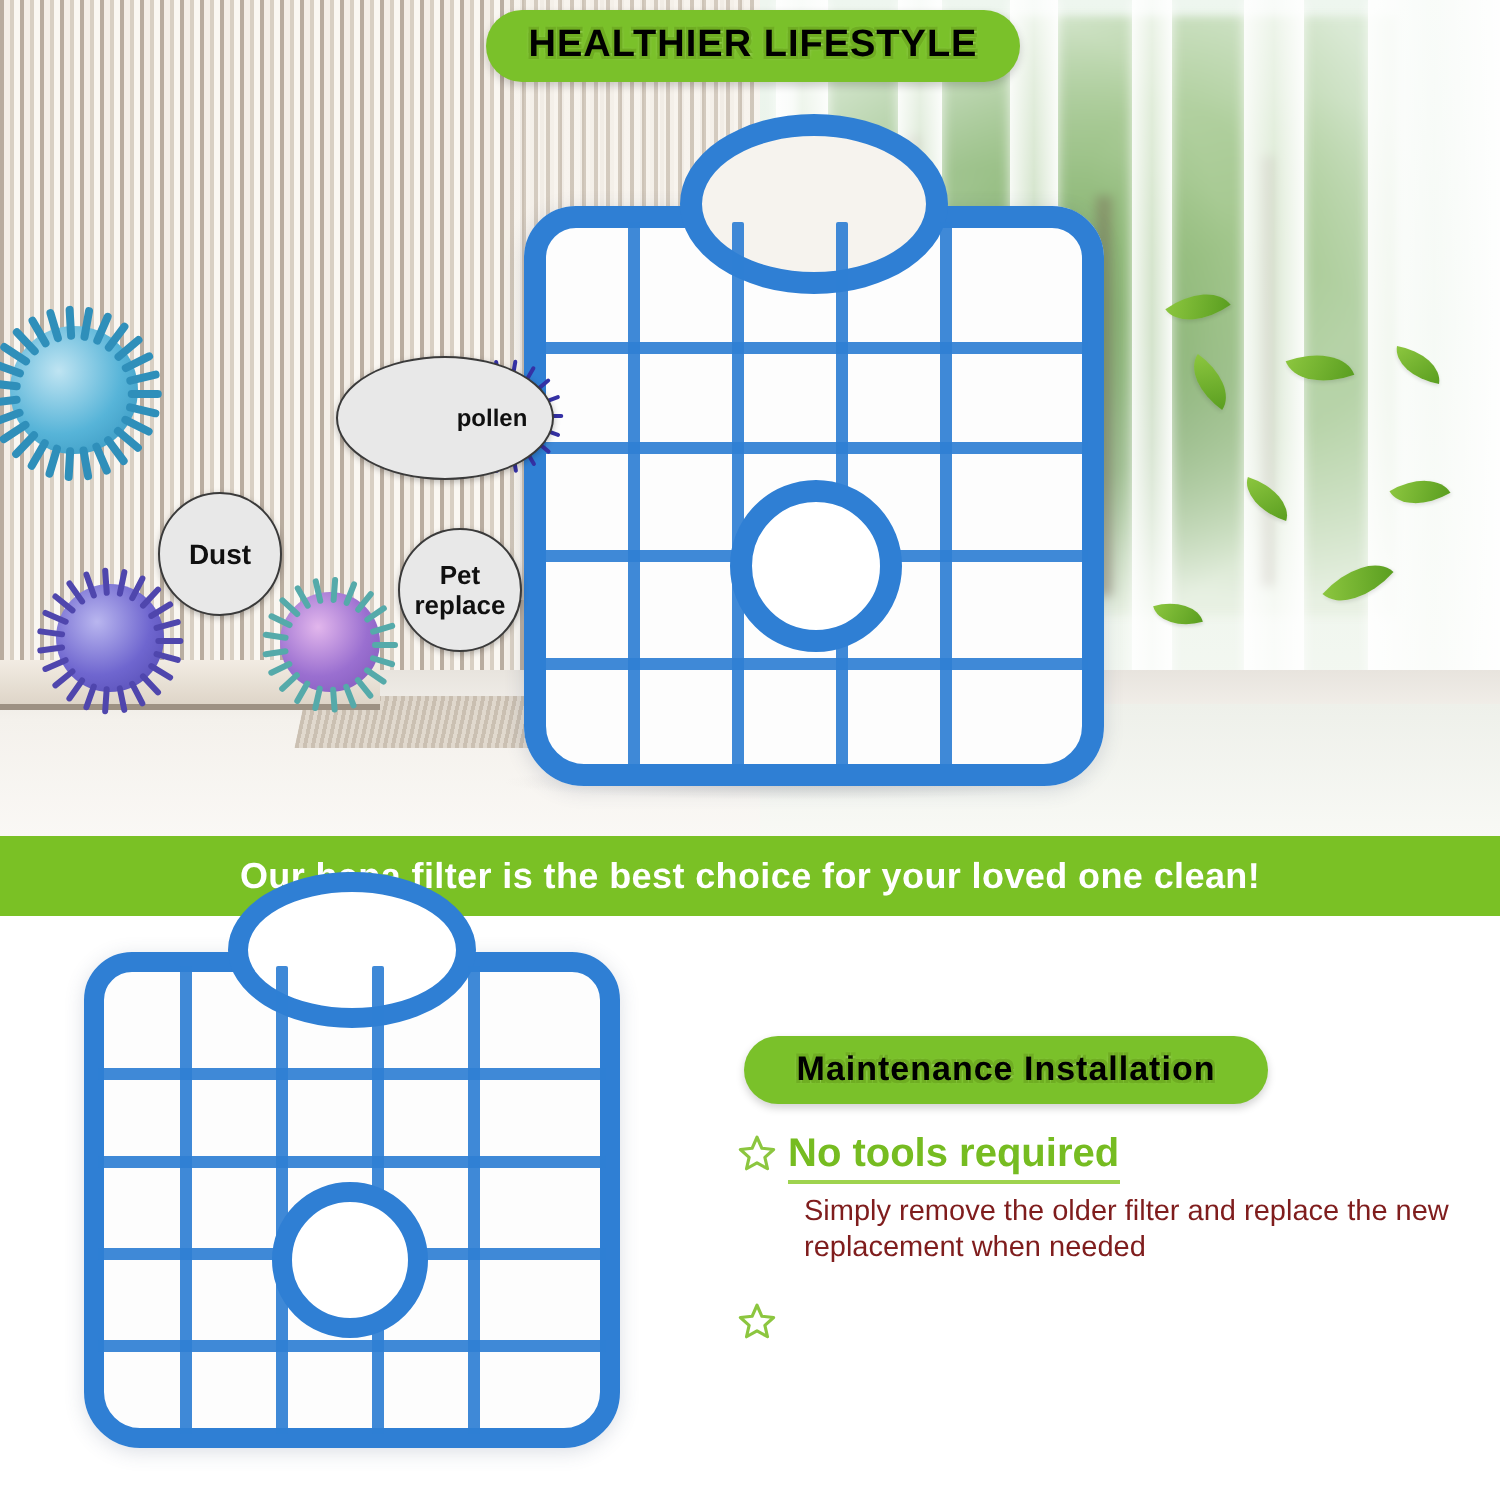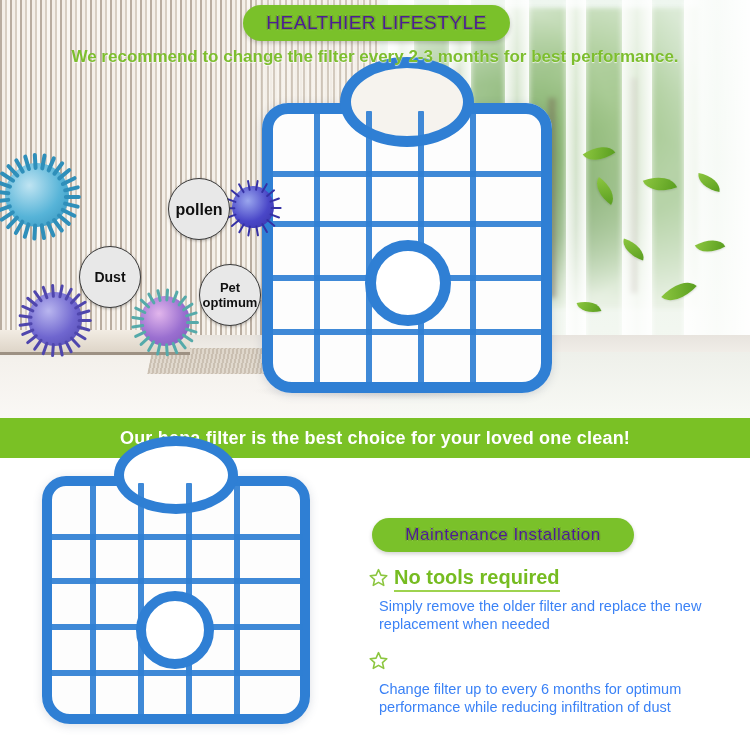--- a/index.html
+++ b/index.html
@@ -159,22 +159,22 @@
   .pill {
     position: absolute;
     display: flex;
     align-items: center;
     justify-content: center;
     background: #7ac12a;
     border-radius: 22px;
     box-shadow: 0 2px 4px rgba(0,0,0,.18);
   }
   .pill-text {
-    color: #4c1d95;
-    font-weight: normal;
+    color: #000000;
+    font-weight: bold;
     letter-spacing: .5px;
     text-shadow:
       -1.3px -1.3px 0 #6fae22, 1.3px -1.3px 0 #6fae22,
       -1.3px  1.3px 0 #6fae22, 1.3px  1.3px 0 #6fae22,
        0 0 2px rgba(255,255,255,.9);
   }
   #headline-pill { left: 243px; top: 5px; width: 267px; height: 36px; }
   #headline-pill .pill-text { font-size: 19px; }
 
   .subtitle {
@@ -248,22 +248,22 @@
   .feature-title {
     color: #76bc21;
     font-size: 20px;
     font-weight: bold;
     border-bottom: 2.5px solid #9ed34f;
     padding-bottom: 1px;
     line-height: 23px;
   }
   .feature-body {
     margin-top: 5px;
-    margin-left: 11px;
-    color: #3b82f6;
+    margin-left: 34px;
+    color: #7f1d1d;
     font-size: 14.5px;
     line-height: 18px;
   }
 
   
   .filter {
     position: absolute;
   }
   .filter .pad {
     position: absolute;
@@ -455,32 +455,31 @@
         <span class="spike" style="width: 13px; height: 2.75px; background: rgb(85, 170, 170); transform: rotate(274.286deg) translateX(21px);"></span>
         <span class="spike" style="width: 13px; height: 2.75px; background: rgb(85, 170, 170); transform: rotate(291.429deg) translateX(21px);"></span>
         <span class="spike" style="width: 13px; height: 2.75px; background: rgb(85, 170, 170); transform: rotate(308.571deg) translateX(21px);"></span>
         <span class="spike" style="width: 13px; height: 2.75px; background: rgb(85, 170, 170); transform: rotate(325.714deg) translateX(21px);"></span>
         <span class="spike" style="width: 13px; height: 2.75px; background: rgb(85, 170, 170); transform: rotate(342.857deg) translateX(21px);"></span>
       </div>
 
     <div class="callout" style="left:79px; top:246px; width:60px; height:60px; font-size:14px;">
       <span>Dust</span>
     </div>
-    <div class="callout" style="left:168px; top:178px; width:60px; height:60px; font-size:16px;">
+    <div class="callout" style="left:168px; top:178px; width:60px; height:60px; font-size:12px;padding-left:47px;">
       <span>pollen</span>
     </div>
     <div class="callout" style="left:199px; top:264px; width:60px; height:60px; font-size:13px;">
-      <span>Pet optimum</span>
+      <span>Pet replace</span>
     </div>
 
     <div class="pill" id="headline-pill">
       <span class="pill-text">HEALTHIER LIFESTYLE</span>
     </div>
     <div class="subtitle">
-      <div>We recommend to change the filter every 2-3 months for best performance.</div>
     </div>
   </div>
 
   <div id="green-banner">
     <span class="banner-text">Our hepa filter is the best choice for your loved one clean!</span>
   </div>
 
   <div id="bottom-section">
 
     <div class="filter" style="left:42px; top:18px; width:268px; height:248px;">
@@ -518,17 +517,16 @@
     </div>
 
     <div class="feature" style="top:192px;">
       <div class="feature-head">
         <span class="star-icon">
           <svg width="21" height="21" viewBox="0 0 24 24" fill="none" stroke="#8cc63f" stroke-width="1.8" stroke-linejoin="round">
             <polygon points="12,3 14.8,9.3 21.5,10 16.5,14.5 18,21 12,17.6 6,21 7.5,14.5 2.5,10 9.2,9.3"></polygon>
           </svg>
         </span>
       </div>
-      <div class="feature-body">Change filter up to every 6 months for optimum performance while reducing infiltration of dust</div>
     </div>
 
   </div>
 </div>
 
 </body></html>

